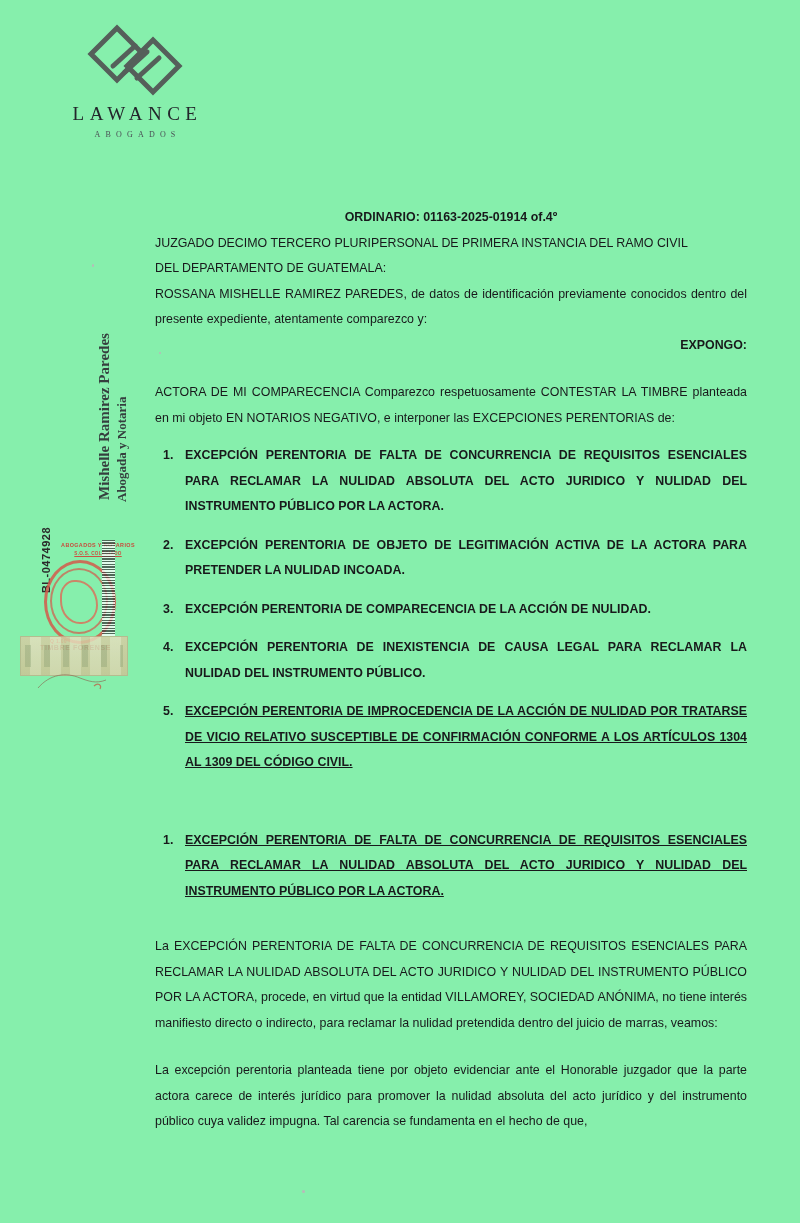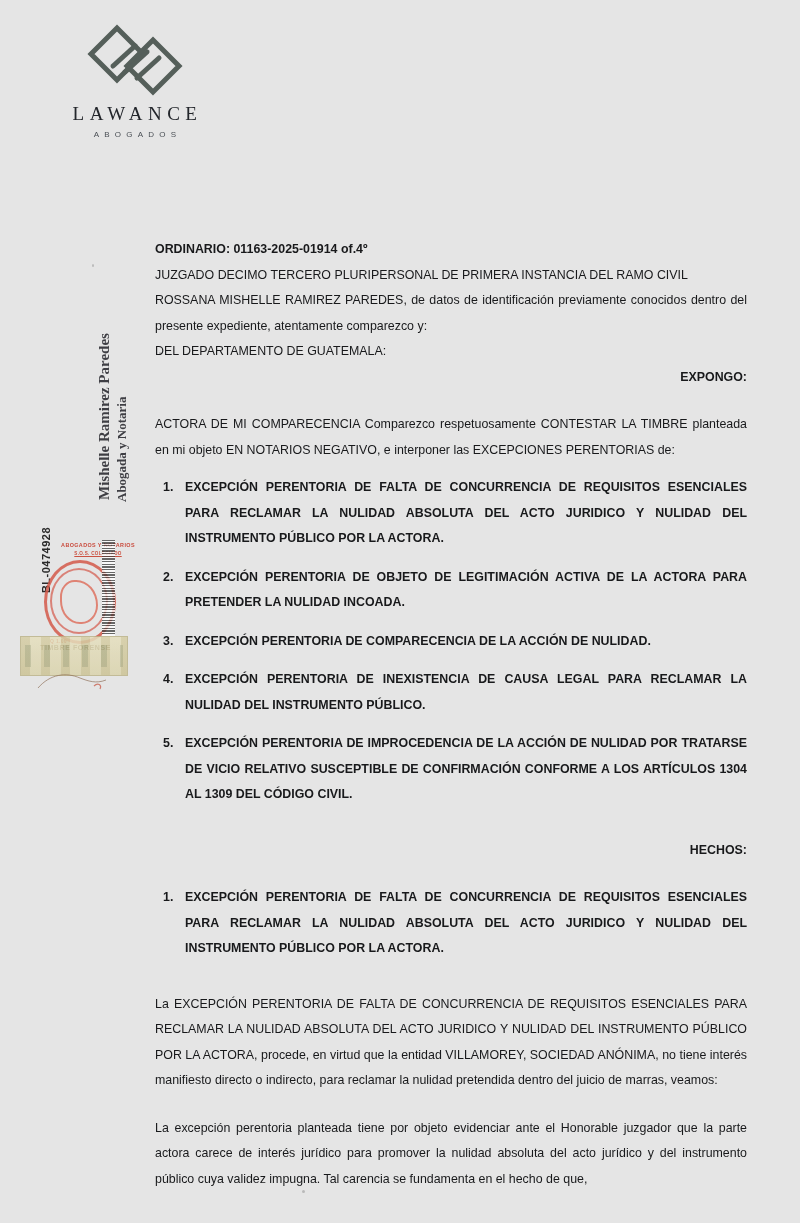--- a/index.html
+++ b/index.html
@@ -11,21 +11,21 @@
   body {
     font-family: "Liberation Sans", sans-serif;
     color: #1a1a1a;
     -webkit-font-smoothing: antialiased;
   }
   .page {
     position: relative;
     width: 800px;
     height: 1223px;
     margin: 0 auto;
-    background: #e5e5e5;
+    background: #86efac;
     overflow: hidden;
   }
 
   
   .letterhead {
     position: absolute;
     left: 55px;
     top: 22px;
     width: 160px;
     text-align: center;
@@ -39,21 +39,21 @@
   .brand-name {
     font-family: "Liberation Serif", serif;
     font-size: 19px;
     letter-spacing: 5.5px;
     color: #23262b;
     line-height: 1;
     padding-left: 5px;
     white-space: nowrap;
   }
   .brand-sub {
-    font-family: Liberation Sans, sans-serif;
+    font-family: Liberation Serif, serif;
     font-size: 8px;
     letter-spacing: 5.2px;
     color: #4a4f55;
     margin-top: 7px;
     padding-left: 5px;
     white-space: nowrap;
   }
 
   
   .content {
@@ -64,21 +64,21 @@
   }
   .line {
     font-size: 12.4px;
     line-height: 25.5px;
     text-align: justify;
     text-justify: inter-word;
     margin: 0;
     color: #18191b;
   }
   .b { font-weight: normal; }
-  .right { text-align: left; font-weight: bold; margin-top: 32px; }
+  .right { text-align: center; font-weight: bold; }
   .center { text-align: right; font-weight: bold; }
   .gap-sm { height: 12px; }
   .gap-md { height: 22px; }
   .gap-lg { height: 30px; }
 
   
   ol.exlist {
     margin: 0;
     padding: 0 0 0 0;
     list-style: none;
@@ -88,21 +88,21 @@
     position: relative;
     padding-left: 30px;
     margin-bottom: 13px;
     font-size: 12.4px;
     line-height: 25.5px;
     font-weight: bold;
     text-align: justify;
     text-justify: inter-word;
     color: #18191b;
   }
-  ol.exlist > li:last-child { margin-bottom: 0; }
+  ol.exlist > li:last-child { margin-bottom: 0; text-decoration: underline; }
   ol.exlist > li::before {
     counter-increment: exc;
     content: counter(exc) ".";
     position: absolute;
     left: 8px;
     top: 0;
     font-weight: bold;
   }
   ol.exlist > li .txt { display: block; }
 
@@ -333,24 +333,24 @@
 
   <div class="speck" style="left:92px;top:264px;width:2px;height:3px;"></div>
   <div class="speck" style="left:159px;top:352px;width:2px;height:2px;"></div>
   <div class="speck" style="left:302px;top:1190px;width:3px;height:3px;"></div>
 
   <div class="content">
 
     <p class="line right">ORDINARIO: 01163-2025-01914 of.4º</p>
 
     <p class="line b">JUZGADO DECIMO TERCERO PLURIPERSONAL DE PRIMERA INSTANCIA DEL RAMO CIVIL</p>
+    <p class="line b">DEL DEPARTAMENTO DE GUATEMALA:</p>
+
     <p class="line"><span class="b">ROSSANA MISHELLE RAMIREZ PAREDES</span><span>, de datos de identificación previamente conocidos dentro del presente expediente, atentamente comparezco y:</span></p>
 
-    <p class="line b">DEL DEPARTAMENTO DE GUATEMALA:</p>
-
     <p class="line center">EXPONGO:</p>
 
     <div class="gap-md"></div>
 
     <p class="line"><span class="b">ACTORA DE MI COMPARECENCIA</span><span> Comparezco respetuosamente </span><span class="b">CONTESTAR LA TIMBRE</span><span> planteada en mi objeto </span><span class="b">EN NOTARIOS NEGATIVO,</span><span> e interponer las </span><span class="b">EXCEPCIONES PERENTORIAS</span><span> de:</span></p>
 
     <div class="gap-sm"></div>
 
     <ol class="exlist">
       <li>
@@ -365,21 +365,20 @@
       <li>
           <span class="txt">EXCEPCIÓN PERENTORIA DE INEXISTENCIA DE CAUSA LEGAL PARA RECLAMAR LA NULIDAD DEL INSTRUMENTO PÚBLICO.</span>
         </li>
       <li>
           <span class="txt">EXCEPCIÓN PERENTORIA DE IMPROCEDENCIA DE LA ACCIÓN DE NULIDAD POR TRATARSE DE VICIO RELATIVO SUSCEPTIBLE DE CONFIRMACIÓN CONFORME A LOS ARTÍCULOS 1304 AL 1309 DEL CÓDIGO CIVIL.</span>
         </li>
     </ol>
 
     <div class="gap-lg"></div>
 
-    <p class="line center">HECHOS:</p>
 
     <div class="gap-md"></div>
 
     <ol class="exlist hechoslist">
       <li>
           <span class="txt">EXCEPCIÓN PERENTORIA DE FALTA DE CONCURRENCIA DE REQUISITOS ESENCIALES PARA RECLAMAR LA NULIDAD ABSOLUTA DEL ACTO JURIDICO Y NULIDAD DEL INSTRUMENTO PÚBLICO POR LA ACTORA.</span>
         </li>
     </ol>
 
     <div class="gap-lg"></div>

